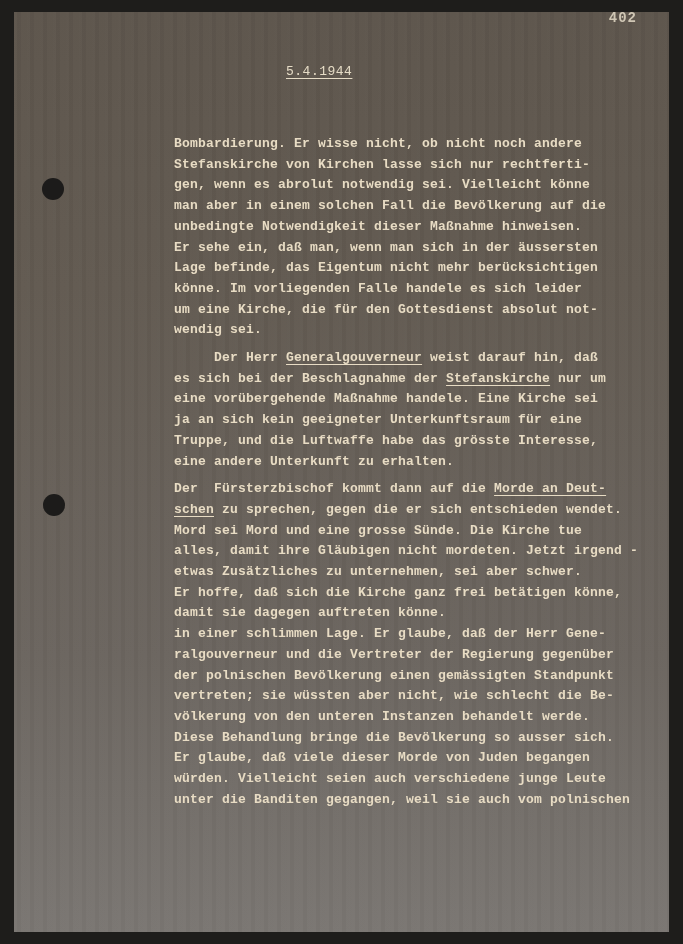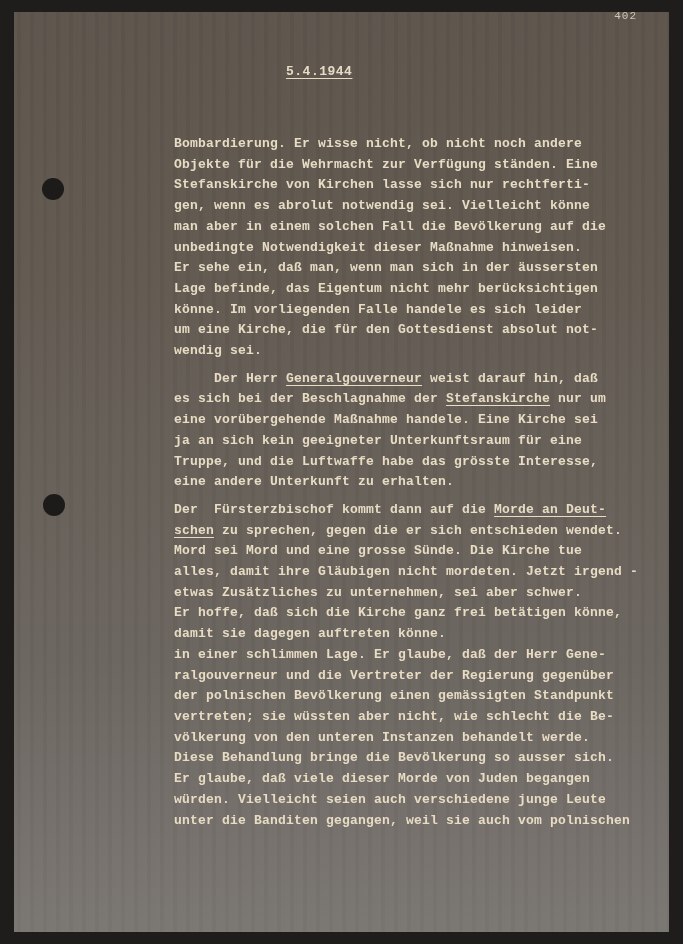--- a/index.html
+++ b/index.html
@@ -31,41 +31,41 @@
         rgba(255,255,255,0.015) 0px, rgba(255,255,255,0.015) 3px,
         rgba(0,0,0,0.02) 3px, rgba(0,0,0,0.02) 7px,
         rgba(255,255,255,0.01) 7px, rgba(255,255,255,0.01) 13px);
       pointer-events: none;
     }
     .page-number {
       position: absolute;
       right: 32px;
       top: -2px;
       color: #cfc6b4;
-      font-size: 11px;
-      font-weight: normal;
+      font-size: 14px;
+      font-weight: bold;
       letter-spacing: 1px;
     }
     .punch-hole {
       position: absolute;
       width: 22px;
       height: 22px;
       border-radius: 50%;
       background: #1c1b1a;
     }
     .punch-hole.top { left: 28px; top: 166px; }
     .punch-hole.bottom { left: 29px; top: 482px; }
 
     .date {
       position: absolute;
       left: 272px;
       top: 52px;
       color: #e6dcc6;
       font-size: 13px;
-      font-weight: bold;
+      font-weight: normal;
       text-decoration: underline;
       text-underline-offset: 3px;
       letter-spacing: 0.5px;
     }
     .body-text {
       position: absolute;
       left: 160px;
       top: 122px;
       width: 500px;
       color: #e8dcc4;
@@ -96,21 +96,20 @@
 
   <div class="punch-hole top"></div>
   <div class="punch-hole bottom"></div>
 
   <div class="date">5.4.1944</div>
 
   <div class="body-text">
 
     <div>
       <span class="line">Bombardierung. Er wisse nicht, ob nicht noch andere</span>
-      <span class="line">Objekte für die Wehrmacht zur Verfügung ständen. Eine</span>
       <span class="line">Stefanskirche von Kirchen lasse sich nur rechtferti-</span>
       <span class="line">gen, wenn es abrolut notwendig sei. Vielleicht könne</span>
       <span class="line">man aber in einem solchen Fall die Bevölkerung auf die</span>
       <span class="line">unbedingte Notwendigkeit dieser Maßnahme hinweisen.</span>
       <span class="line">Er sehe ein, daß man, wenn man sich in der äussersten</span>
       <span class="line">Lage befinde, das Eigentum nicht mehr berücksichtigen</span>
       <span class="line">könne. Im vorliegenden Falle handele es sich leider</span>
       <span class="line">um eine Kirche, die für den Gottesdienst absolut not-</span>
       <span class="line">wendig sei.</span>
     </div>

